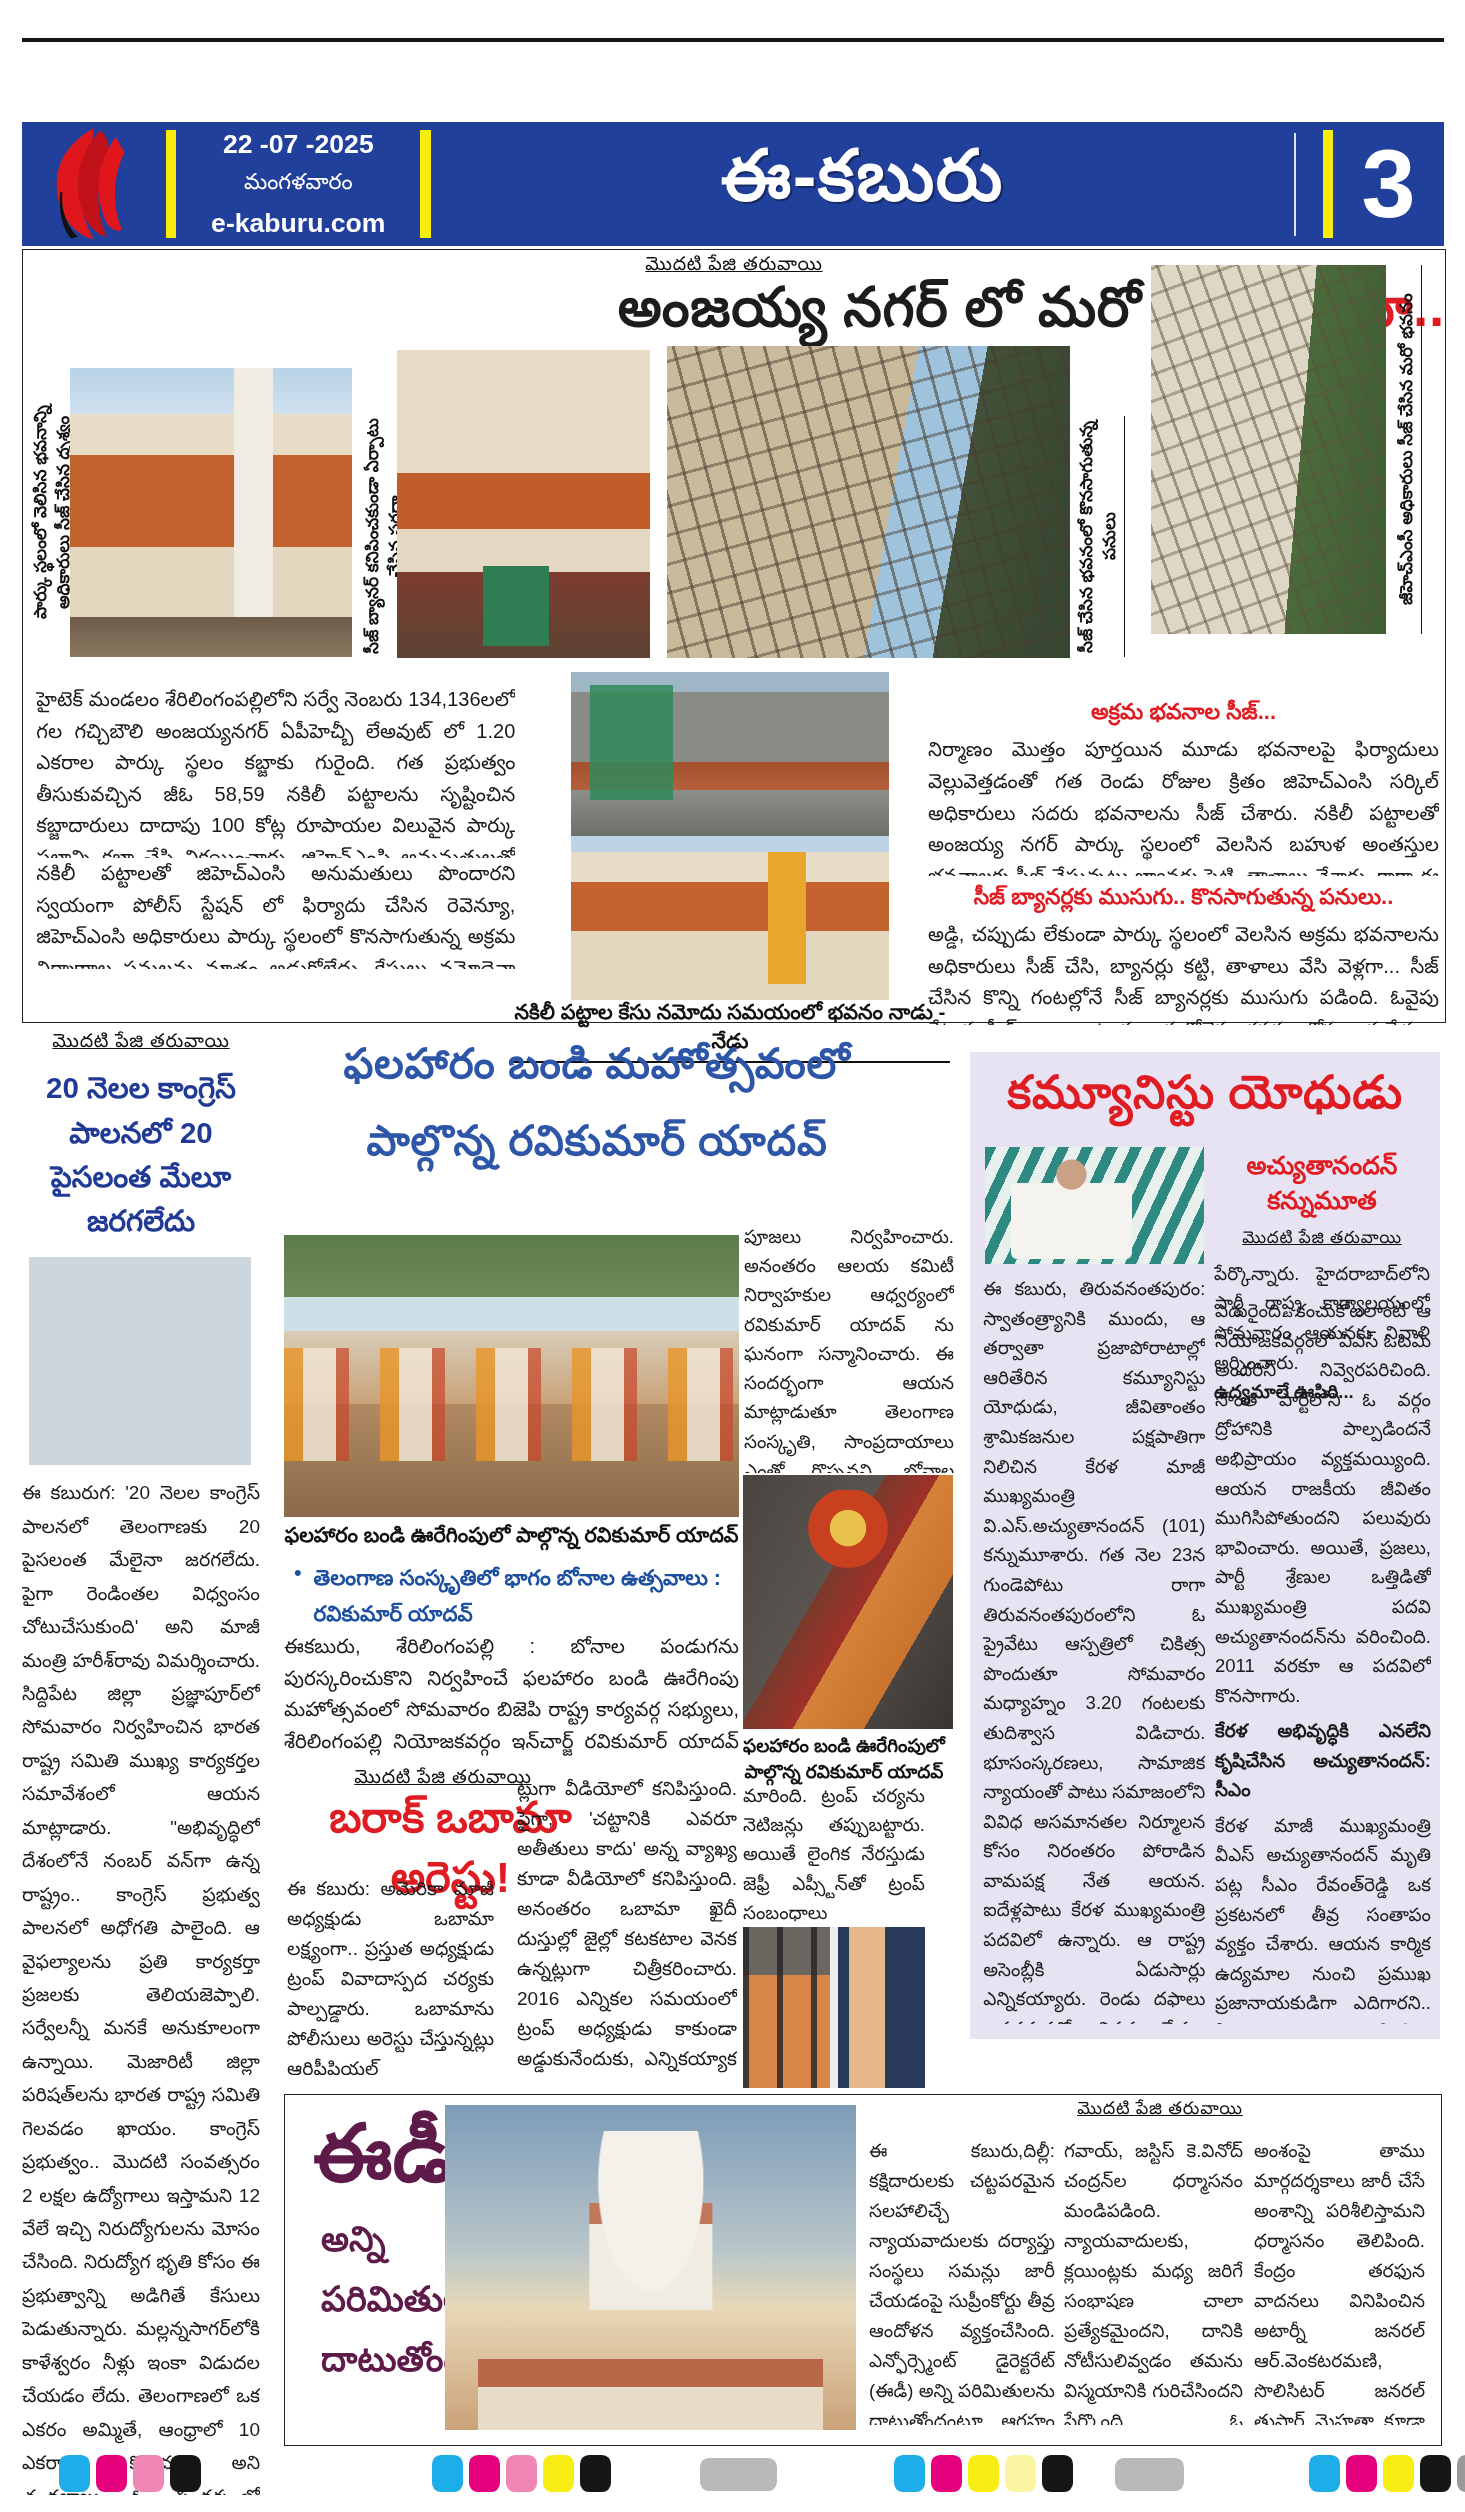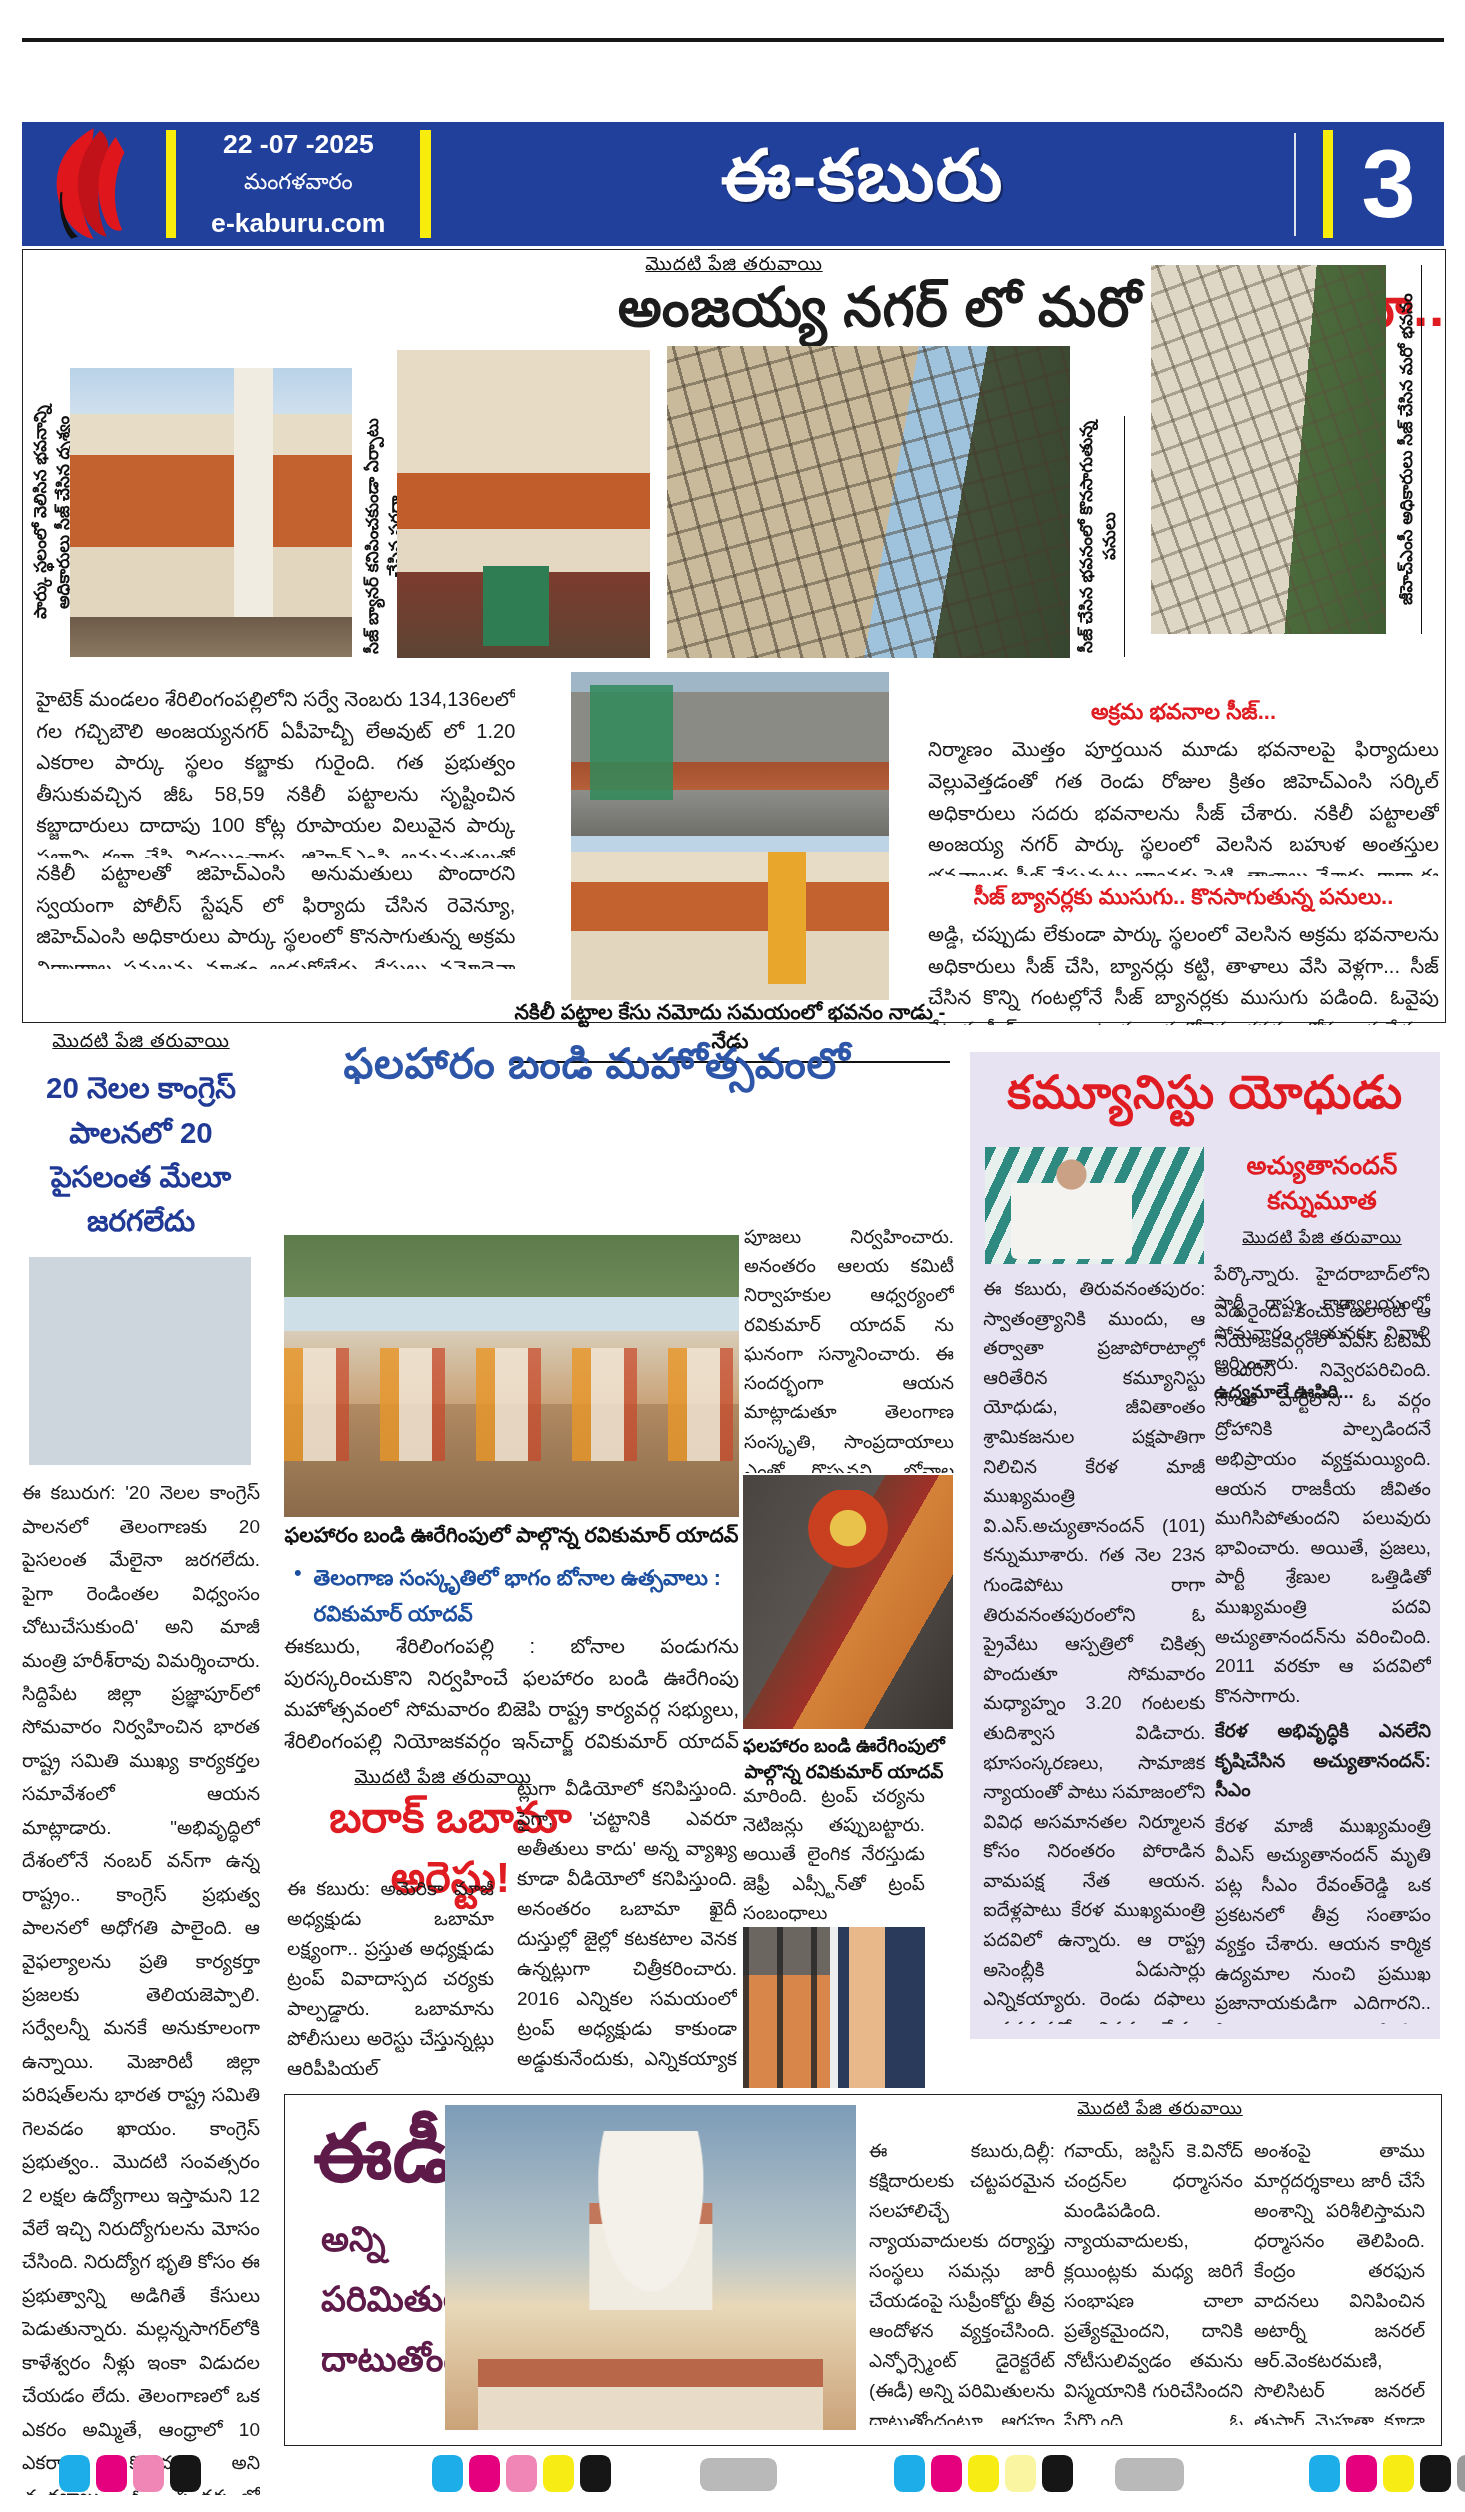--- a/index.html
+++ b/index.html
@@ -180,20 +180,21 @@
 
   <div class="abs" style="left:22px;top:1030px;width:238px;">
     <div class="continued">మొదటి పేజి తరువాయి</div>
     <div class="harish-head" style="margin-top:10.3px;">20 నెలల కాంగ్రెస్ పాలనలో 20 పైసలంత మేలూ జరగలేదు</div>
     <div class="photo ph-harish" style="position:relative;margin:13.3px 0 0 7.4px;width:222px;height:208px;"></div>
     <div class="hbody jtext" style="margin-top:11.8px;height:1019px;">ఈ కబురుగ: '20 నెలల కాంగ్రెస్ పాలనలో తెలంగాణకు 20 పైసలంత మేలైనా జరగలేదు. పైగా రెండింతల విధ్వంసం చోటుచేసుకుంది' అని మాజీ మంత్రి హరీశ్‌రావు విమర్శించారు. సిద్దిపేట జిల్లా ప్రజ్ఞాపూర్‌లో సోమవారం నిర్వహించిన భారత రాష్ట్ర సమితి ముఖ్య కార్యకర్తల సమావేశంలో ఆయన మాట్లాడారు. "అభివృద్ధిలో దేశంలోనే నంబర్ వన్‌గా ఉన్న రాష్ట్రం.. కాంగ్రెస్ ప్రభుత్వ పాలనలో అధోగతి పాలైంది. ఆ వైఫల్యాలను ప్రతి కార్యకర్తా ప్రజలకు తెలియజెప్పాలి. సర్వేలన్నీ మనకే అనుకూలంగా ఉన్నాయి. మెజారిటీ జిల్లా పరిషత్‌లను భారత రాష్ట్ర సమితి గెలవడం ఖాయం. కాంగ్రెస్ ప్రభుత్వం.. మొదటి సంవత్సరం 2 లక్షల ఉద్యోగాలు ఇస్తామని 12 వేలే ఇచ్చి నిరుద్యోగులను మోసం చేసింది. నిరుద్యోగ భృతి కోసం ఈ ప్రభుత్వాన్ని అడిగితే కేసులు పెడుతున్నారు. మల్లన్నసాగర్‌లోకి కాళేశ్వరం నీళ్లు ఇంకా విడుదల చేయడం లేదు. తెలంగాణలో ఒక ఎకరం అమ్మితే, ఆంధ్రాలో 10 ఎకరాలు కొనొచ్చు అని చంద్రబాబు ఓ సందర్భంలో అన్నారు. కానీ, ఇప్పుడు పరిస్థితి తలకిందులైంది. ప్రస్తుతం ఇక్కడ 2 ఎకరాలు అమ్మినా.. ఆంధ్రాలో ఒక ఎకరా కొనలేని పరిస్థితి దాపురించింది. కేసీఆర్ వేయించిన రోడ్లపై ప్రయాణిస్తూ గుంతలు పూడ్చలేని ప్రభుత్వ వైఫల్యాలను ప్రజలకు వివరించాలి" అని హరీశ్‌రావు పిలుపునిచ్చారు.</div>
   </div>
 
   <div class="abs" style="left:270px;top:1040px;width:654px;text-align:center;">
     <div class="bonala-head">ఫలహారం బండి మహోత్సవంలో</div>
+    <div class="bonala-head" style="margin-top:19px;">పాల్గొన్న రవికుమార్ యాదవ్</div>
   </div>
   <div class="abs photo ph-group" style="left:284px;top:1235px;width:455px;height:282px;"></div>
   <div class="abs caption" style="left:284px;top:1523px;width:455px;">ఫలహారం బండి ఊరేగింపులో పాల్గొన్న రవికుమార్ యాదవ్</div>
   <div class="abs" style="left:294px;top:1560px;width:440px;display:flex;gap:11.8px;">
     <div style="color:#1d4fa0;font-size:22px;line-height:1.2;">•</div>
     <div class="bullet-blue">తెలంగాణ సంస్కృతిలో భాగం బోనాల ఉత్సవాలు : రవికుమార్ యాదవ్</div>
   </div>
   <div class="abs jtext" style="left:284px;top:1631px;width:455px;height:126px;">ఈకబురు, శేరిలింగంపల్లి : బోనాల పండుగను పురస్కరించుకొని నిర్వహించే ఫలహారం బండి ఊరేగింపు మహోత్సవంలో సోమవారం బిజెపి రాష్ట్ర కార్యవర్గ సభ్యులు, శేరిలింగంపల్లి నియోజకవర్గం ఇన్‌చార్జ్ రవికుమార్ యాదవ్ పాల్గొన్నారు. ఆలయం వద్ద అమ్మవారికి ప్రత్యేక</div>
   <div class="abs jtext" style="left:744px;top:1222px;width:210px;height:251px;font-size:18.5px;">పూజలు నిర్వహించారు. అనంతరం ఆలయ కమిటీ నిర్వాహకుల ఆధ్వర్యంలో రవికుమార్ యాదవ్ ను ఘనంగా సన్మానించారు. ఈ సందర్భంగా ఆయన మాట్లాడుతూ తెలంగాణ సంస్కృతి, సాంప్రదాయాలు ఎంతో గొప్పవని, బోనాల పండుగ ఉత్సవాలు తెలంగాణ సంస్కృతిలో భాగమన్నారు. కష్టాలు దరిచేరకుండా కాపాడమంటూ గ్రామ దేవతలను వేడుకుంటూ బోనాల ఉత్సవాలు నిర్వహించుకోవడం అనాదిగా వస్తున్న సాంప్రదాయమన్నారు. శేరిలింగంపల్లి నియోజకవర్గ ప్రజలు సుఖ సంతోషాలతో ఉండేలా దీవించాలని అమ్మవారిని కోరుకున్నట్లు తెలిపారు. ఈ కార్యక్రమంలో ఆలయ కమిటీ నిర్వాహకులు, స్థానికులు, భక్తులు పాల్గొన్నారు.</div>
   <div class="abs photo ph-group2" style="left:743px;top:1475px;width:210px;height:254px;"></div>

